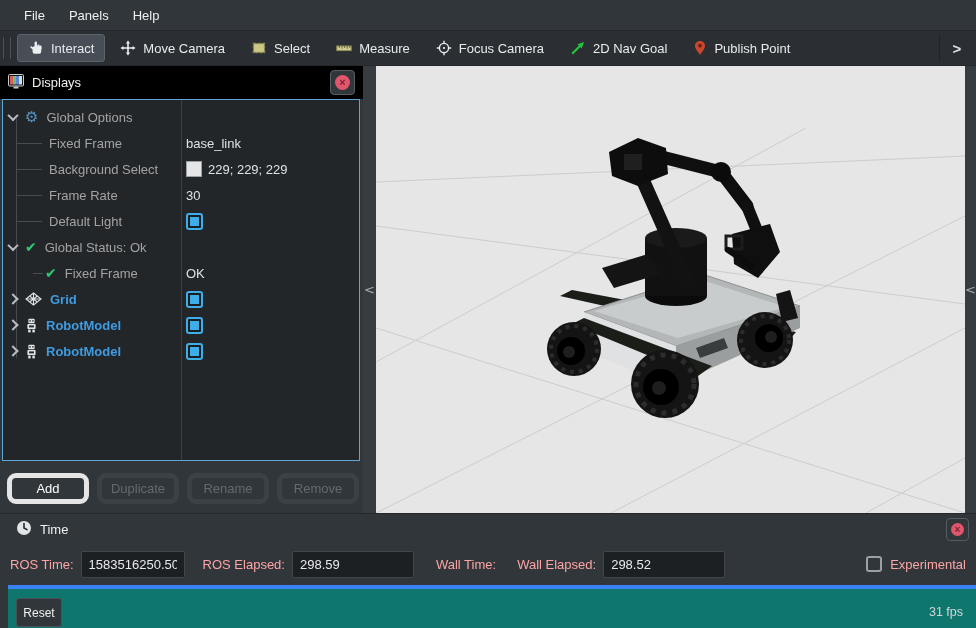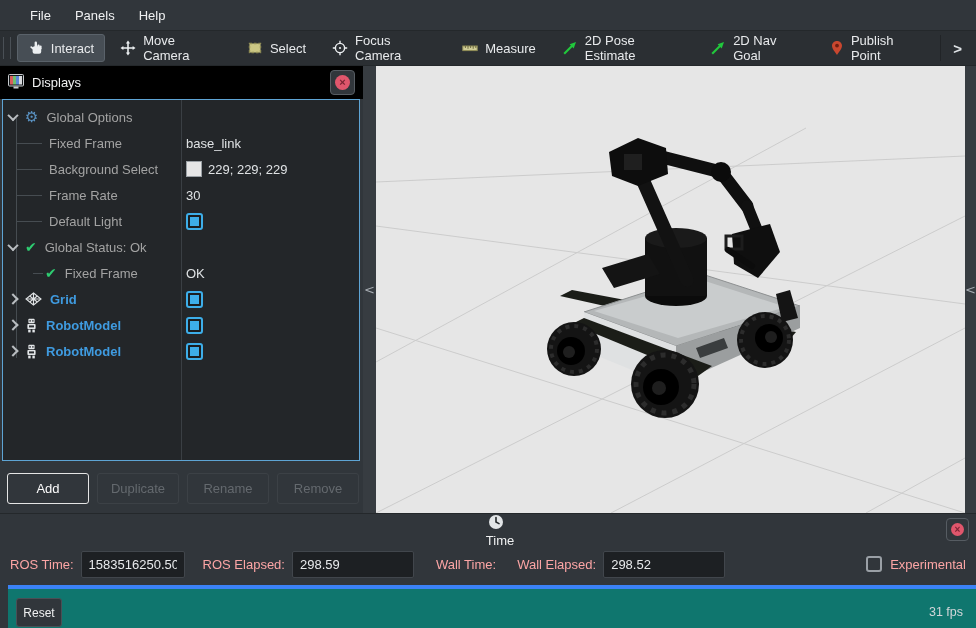--- a/index.html
+++ b/index.html
@@ -6,21 +6,21 @@
   html,body { background:#1d2022; }
   #app {
     position:relative; width:976px; height:628px; overflow:hidden;
     background:#31363b; color:#e8eaec;
     font-family:"Liberation Sans","DejaVu Sans",sans-serif; font-size:13px;
   }
   .abs { position:absolute; }
 
   
   .menubar { left:0; top:0; width:976px; height:31px; background:#31363b;
-    border-bottom:1px solid #24282b; display:flex; align-items:center; padding-left:18px; }
+    border-bottom:1px solid #24282b; display:flex; align-items:center; padding-left:12px; }
   .menu-item { padding:0 12px; height:31px; display:flex; align-items:center; color:#eff0f1; cursor:default; }
 
   
   .toolbar { left:0; top:31px; width:976px; height:35px; background:#2b2f33;
     border-bottom:1px solid #24282b; display:flex; align-items:center; }
   .drag-handle { width:8px; height:22px; margin-left:3px; margin-right:4px;
     border-left:1px solid #4a5056; border-right:1px solid #4a5056; }
   .tool-btn { display:flex; align-items:center; gap:7px; height:28px; padding:0 10px;
     margin:0 2px; border-radius:3px; color:#e8eaec; border:1px solid transparent; }
   .tool-btn.active { background:#474e55; border-color:#5a626a; }
@@ -58,35 +58,35 @@
   .pad-deep { padding-left:42px; }
   .tree-icon { flex:none; display:flex; align-items:center; justify-content:center; margin-right:8px; }
   .gear-glyph { color:#5a92c2; font-size:15px; line-height:16px; }
   .check-glyph { color:#2ecc71; font-size:14px; font-weight:bold; line-height:16px; }
   .swatch { width:16px; height:16px; background:#e6e6e6; border:1px solid #9aa0a5; }
   .checkbox { width:17px; height:17px; border:2px solid #3daee9; border-radius:3px;
     background:#1b1e20; display:flex; align-items:center; justify-content:center; }
   .checkbox .inner { width:9px; height:9px; background:#3daee9; }
 
   .display-buttons { left:7px; top:473px; width:352px; display:flex; gap:8px; }
-  .dbtn { width:105px; height:31px; border:1px solid #e5e5e5; border-radius:3px; background:transparent;
+  .dbtn { width:105px; height:31px; border:5px solid #e5e5e5; border-radius:9px; background:transparent;
     color:#fcfcfc; display:flex; align-items:center; justify-content:center; }
   .dbtn.disabled { color:#64696e; border-color:#3c4146; }
 
   
   .strip { background:#373c41; color:#a7adb3; display:flex; align-items:center; justify-content:center; font-size:13px; }
   .strip-left { left:363px; top:66px; width:13px; height:447px; }
   .strip-right { left:965px; top:66px; width:11px; height:447px; }
   .handle-chevron { font-family:"DejaVu Sans",sans-serif; }
   .viewport { left:376px; top:66px; width:589px; height:447px; background:#e6e6e6; }
   .viewport svg { display:block; }
 
   
   .time-panel { left:0; top:513px; width:976px; height:72px; background:#31363b; border-top:1px solid #24282b; }
-  .time-header { position:absolute; left:0; top:0; width:100%; height:31px; display:flex; align-items:center; padding-left:16px;flex-direction:column; }
+  .time-header { position:absolute; left:0; top:0; width:100%; height:31px; display:flex; align-items:center; padding-left:16px; }
   .time-title { margin-left:8px; color:#eff0f1; }
   .time-row { position:absolute; left:10px; right:10px; top:35px; height:30px; display:flex; align-items:center; }
   .time-label { color:#fca5a5; margin-right:7px; white-space:nowrap; }
   .time-input { height:27px; background:#1d2023; border:1px solid #41464c; border-radius:2px;
     color:#e8eaec; padding:0 7px; font-family:"Liberation Sans","DejaVu Sans",sans-serif; font-size:13px; }
   .gap { width:18px; flex:none; }
   .exp-box { width:16px; height:16px; border:2px solid #9aa0a6; border-radius:3px; background:transparent; margin-right:8px; flex:none; }
 
   
   .statusbar { left:8px; top:585px; width:976px; height:43px; background:#0f766e; border-top:4px solid #3b82f6; }
@@ -147,51 +147,42 @@
         <svg class="mono-icon" width="16" height="16" viewBox="0 0 16 16">
           <rect x="2.5" y="3.5" width="11" height="9" fill="#cbc784" stroke="#8f8c55" stroke-width="1.4" stroke-dasharray="2.6 1.8"></rect>
         </svg>
       </span>
       <span>Select</span>
     </div>
 
     <div class="tool-btn">
       <span>
         <svg class="mono-icon" width="16" height="16" viewBox="0 0 16 16">
+          <rect x="0.8" y="6" width="14.4" height="4.6" fill="#cfcc96" stroke="#8f8c55" stroke-width="1"></rect>
+          <g stroke="#6e6b40" stroke-width="1">
+              <path d="M3.4 6 V8 M6 6 V8.8 M8.6 6 V8 M11.2 6 V8.8 M13.8 6 V8"></path>
+            </g>
+        </svg>
+      </span>
+      <span>Measure</span>
+    </div>
+
+    <div class="tool-btn">
+      <span>
+        <svg class="mono-icon" width="16" height="16" viewBox="0 0 16 16">
           <circle cx="8" cy="8" r="4.6" fill="none" stroke="#eceff1" stroke-width="1.4"></circle>
           <g stroke="#eceff1" stroke-width="1.4">
               <path d="M8 0.8 V4 M8 12 V15.2 M0.8 8 H4 M12 8 H15.2"></path>
             </g>
           <circle cx="8" cy="8" r="1.1" fill="#eceff1"></circle>
         </svg>
       </span>
       <span>Focus Camera</span>
     </div>
 
-    <div class="tool-btn">
-      <span>
-        <svg class="mono-icon" width="16" height="16" viewBox="0 0 16 16">
-          <rect x="0.8" y="6" width="14.4" height="4.6" fill="#cfcc96" stroke="#8f8c55" stroke-width="1"></rect>
-          <g stroke="#6e6b40" stroke-width="1">
-              <path d="M3.4 6 V8 M6 6 V8.8 M8.6 6 V8 M11.2 6 V8.8 M13.8 6 V8"></path>
-            </g>
-        </svg>
-      </span>
-      <span>Measure</span>
-    </div>
-
-    <div class="tool-btn">
-      <span>
-        <svg class="mono-icon" width="16" height="16" viewBox="0 0 16 16">
-          <path d="M2.2 13.8 L11.2 4.8" stroke="#21c83c" stroke-width="2.1"></path>
-          <path d="M14 2 L7.6 4.3 L11.7 8.4 Z" fill="#21c83c"></path>
-        </svg>
-      </span>
-      <span>2D Pose Estimate</span>
-    </div>
 
     <div class="tool-btn">
       <span>
         <svg class="mono-icon" width="16" height="16" viewBox="0 0 16 16">
           <path d="M2.2 13.8 L11.2 4.8" stroke="#21c83c" stroke-width="2.1"></path>
           <path d="M14 2 L7.6 4.3 L11.7 8.4 Z" fill="#21c83c"></path>
         </svg>
       </span>
       <span>2D Nav Goal</span>
     </div>

